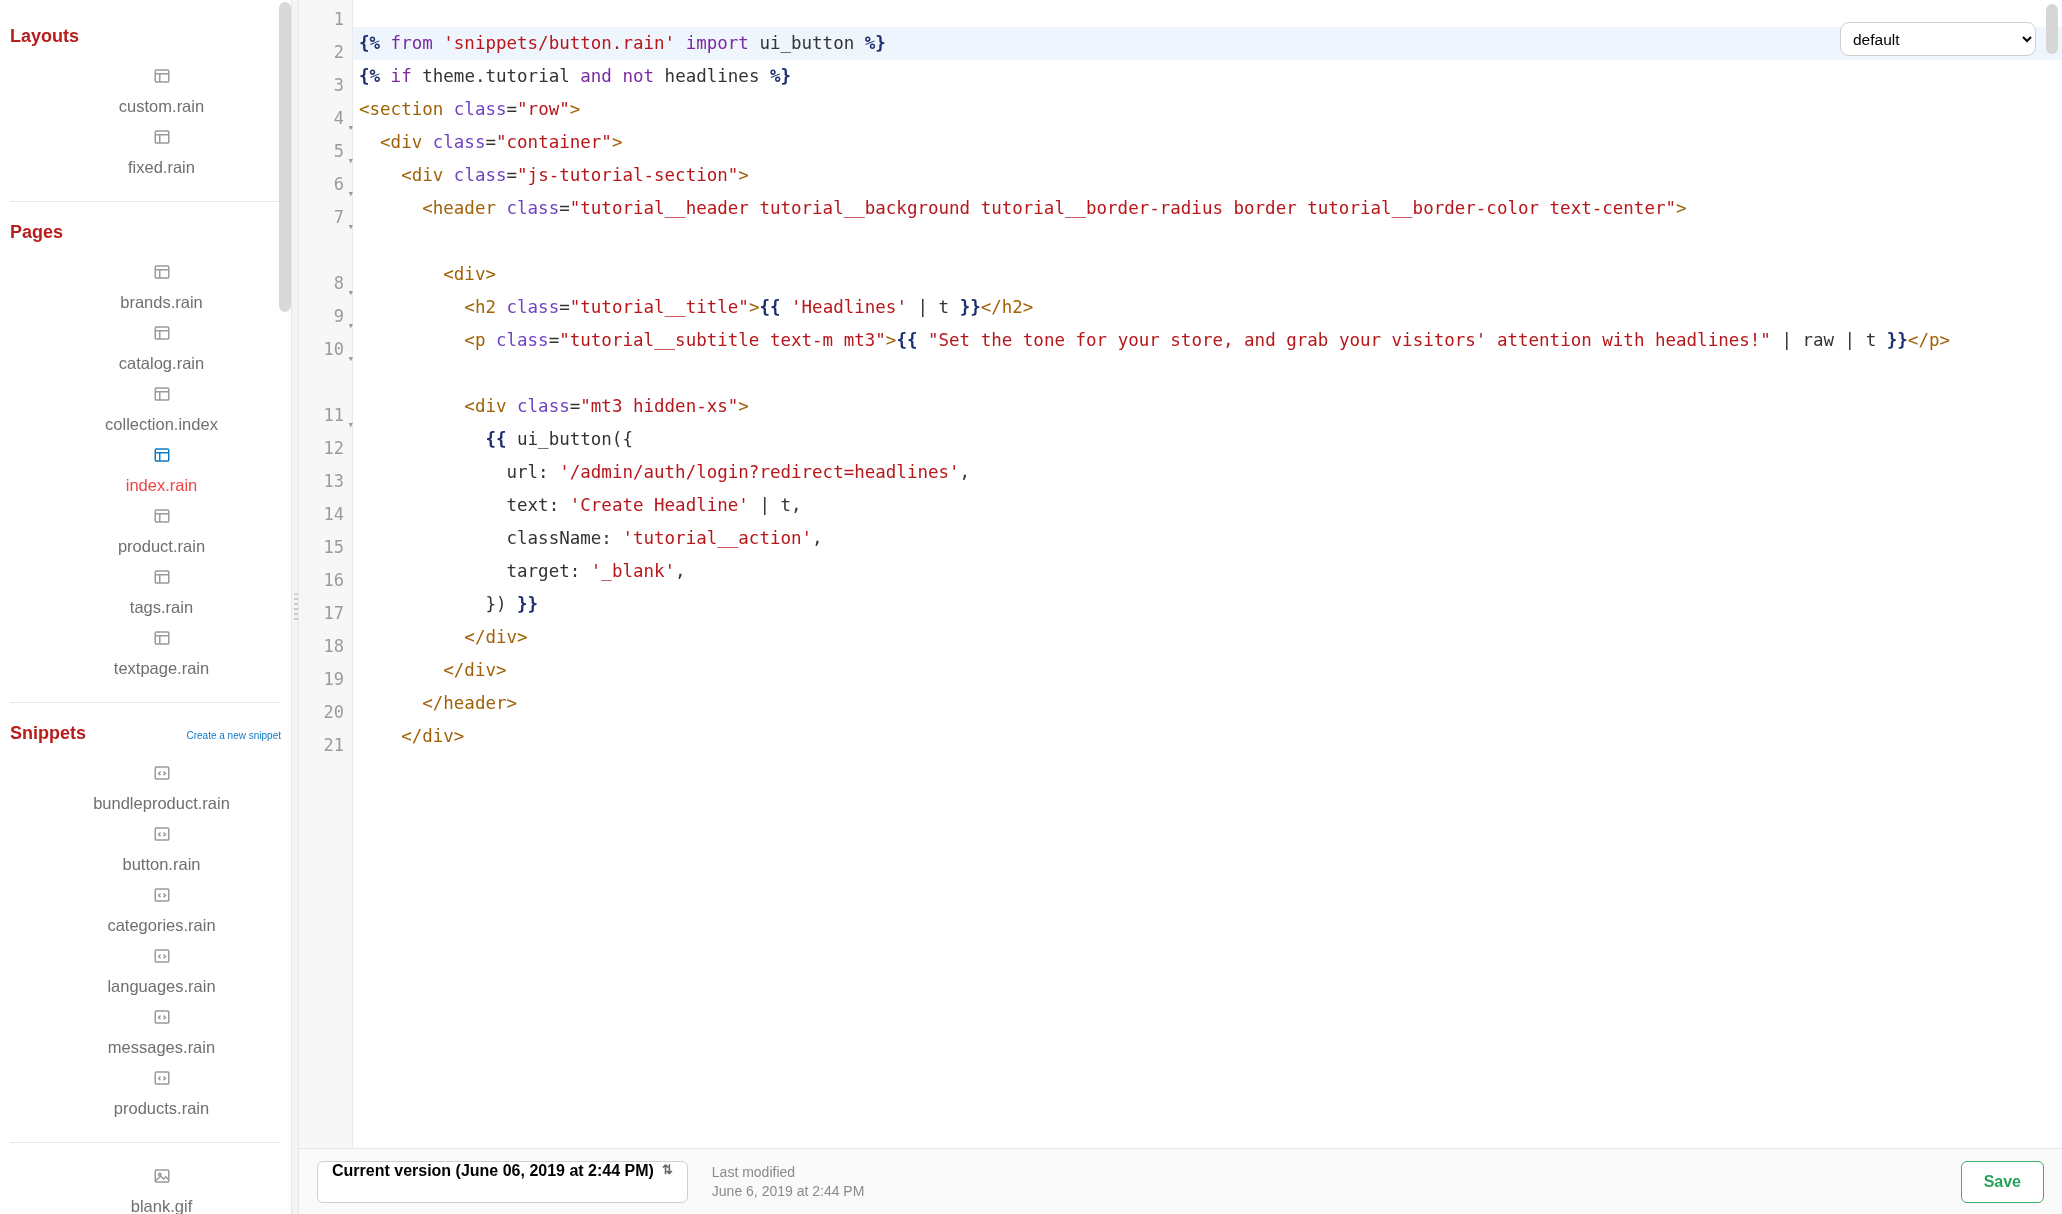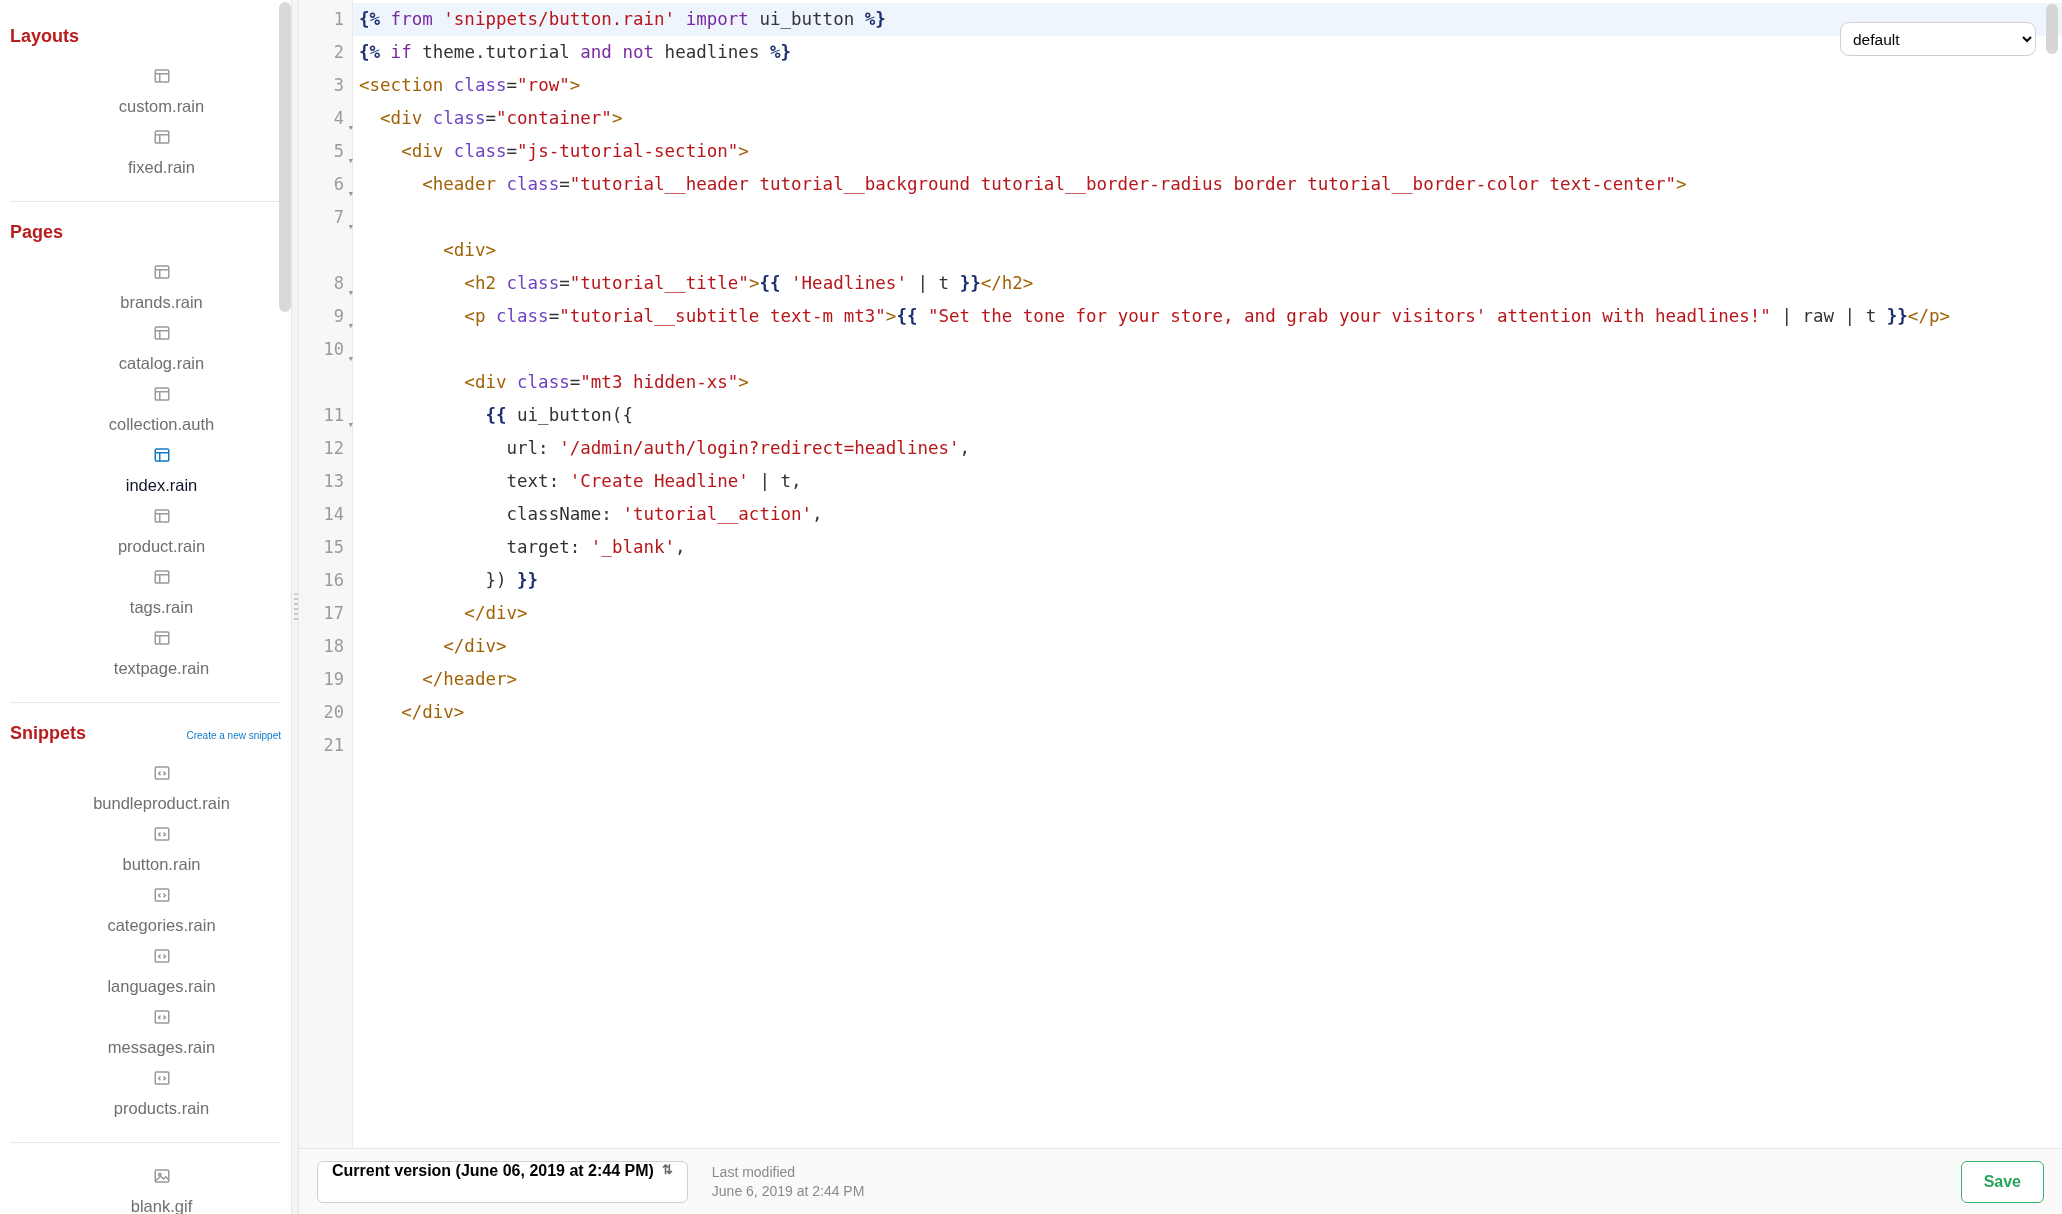--- a/index.html
+++ b/index.html
@@ -7,36 +7,36 @@
   .app { display: flex; height: 100vh; }
 
   
   .sidebar { width: 291px; flex: 0 0 291px; overflow-y: auto; padding: 18px 10px 10px 10px; position: relative; }
   .sidebar-scroll { position:absolute; right:0; top:2px; width:12px; height:310px; background:#d9d9d9; border-radius:6px; }
   .section-header { display:flex; justify-content: space-between; align-items: baseline; padding: 8px 0 8px 0; }
   .section-title { font-size: 18px; font-weight: 600; color:#b91c1c; }
   .section-action { color:#107ac7; font-size:10px; cursor:pointer; }
   .file-list { list-style:none; padding: 6px 0 14px 0; }
   .file-item { display:flex; align-items:center; gap:12px; padding:6px 2px 6px 34px; color:#6f6f6f; font-size:16.5px; cursor:pointer; border-radius:4px;flex-direction:column; }
-  .file-item.active { color:#0f172a; }
+  .file-item.active { color:#ef4444; }
   .file-item .icon { flex:0 0 18px; display:inline-flex; }
   .divider { border:none; border-top:1px solid #e7e7e7; margin:4px 0 12px 0; }
   svg.icn { width:18px; height:18px; }
 
   
   .splitter { width:8px; flex:0 0 8px; background:#f4f4f4; border-left:1px solid #e5e5e5; border-right:1px solid #e5e5e5; position:relative; cursor:col-resize; }
   .splitter::after{content:""; position:absolute; left:2px; top:50%; width:4px; height:28px; background:repeating-linear-gradient(#c9c9c9 0 2px, transparent 2px 5px); transform:translateY(-50%); border-radius:2px;}
 
   
   .main { flex:1; display:flex; flex-direction:column; min-width:0; position:relative; }
   .editor-wrap { flex:1; display:flex; min-height:0; position:relative; }
   .gutter { width:54px; background:#f7f7f7; border-right:1px solid #eaeaea; text-align:right; padding-top:3px; font-size:17px; color:#9b9b9b; font-family: ui-monospace, Menlo, Consolas, monospace; }
   .gutter .gline { height:33px; line-height:33px; padding-right:8px; position:relative; }
   .gutter .fold { position:absolute; right:-2px; top:9px; font-size:11px; color:#9b9b9b; }
-  .code { flex:1; padding-top:3px; font-size:17.5px; line-height:33px; font-family: ui-monospace, Menlo, Consolas, monospace; white-space:pre-wrap; overflow:hidden; }
+  .code { flex:1; padding-top:3px; font-size:17.5px; line-height:33px; font-family: ui-monospace, Menlo, Consolas, monospace; white-space:pre-wrap; overflow:hidden;margin-top:24px; }
   .code .cline { padding-left:6px; }
   .code .cline.hl { background:#eef5fd; }
   .sel-default { position:absolute; top:22px; right:26px; z-index:2; }
   .sel-default select { width:196px; height:34px; font-size:15.5px; border:1px solid #cfcfcf; border-radius:9px; background:#fff; padding:0 8px; }
   .vscrollbar { position:absolute; right:4px; top:4px; width:12px; height:50px; background:#d6d6d6; border-radius:6px; }
 
   
   .c-navy { color:#1d2f6f; font-weight:600;}
   .c-str  { color:#b7161a; }
   .c-kw   { color:#7a2aa0; }
@@ -109,21 +109,21 @@
             <span>catalog.rain</span>
           </li>
           <li class="file-item">
             <span class="icon">
               <svg class="icn" viewBox="0 0 24 24" fill="none" stroke="#9a9a9a" stroke-width="2">
                 <rect x="3" y="4" width="18" height="16" rx="1.5"></rect>
                 <line x1="3" y1="9" x2="21" y2="9"></line>
                 <line x1="9" y1="9" x2="9" y2="20"></line>
               </svg>
             </span>
-            <span>collection.auth</span>
+            <span>collection.index</span>
           </li>
           <li class="file-item active">
             <span class="icon">
               <svg class="icn" viewBox="0 0 24 24" fill="none" stroke="#107ac7" stroke-width="2">
                 <rect x="3" y="4" width="18" height="16" rx="1.5"></rect>
                 <line x1="3" y1="9" x2="21" y2="9"></line>
                 <line x1="9" y1="9" x2="9" y2="20"></line>
               </svg>
             </span>
             <span>index.rain</span>

